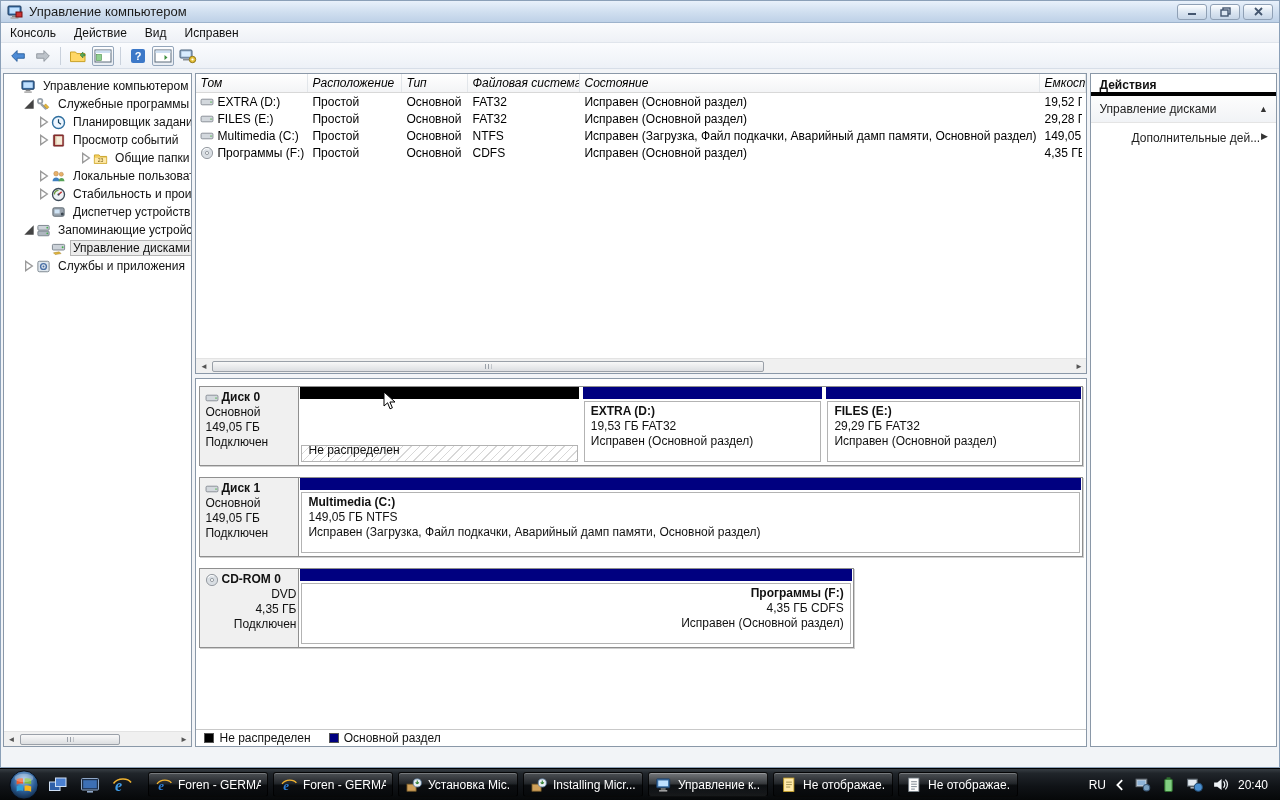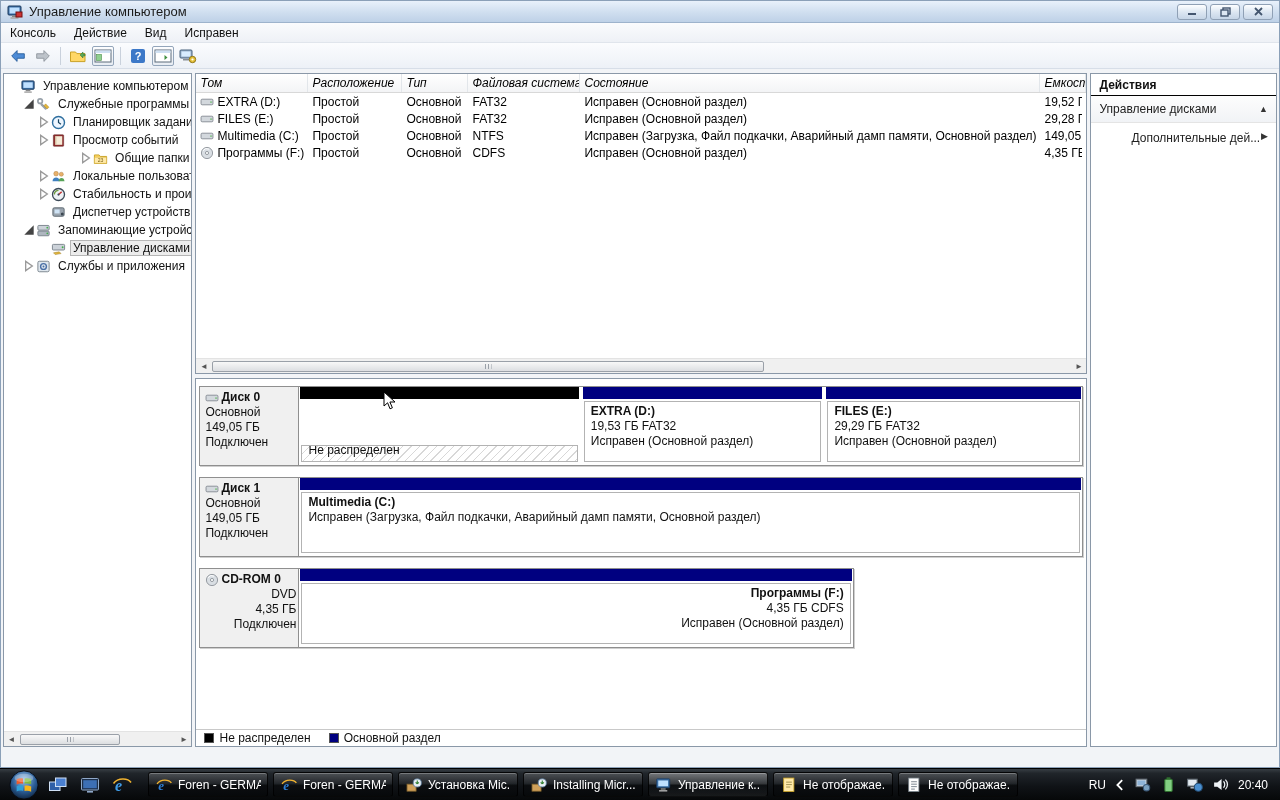--- a/index.html
+++ b/index.html
@@ -76,21 +76,21 @@
     font-size:12px;line-height:15px;color:#111;overflow:hidden;white-space:nowrap;}
   .pbody .ptitle{font-weight:bold;}
   .pbody.hatch{background:repeating-linear-gradient(135deg,#ffffff 0 5px,#d8d8d8 5px 6px);
     display:flex;flex-direction:column;justify-content:flex-end;padding-bottom:3px;}
   .legendbar{position:absolute;left:0;right:0;bottom:0;height:17px;background:#fff;border-top:1px solid #c9c9c9;
     display:flex;align-items:center;gap:18px;padding:0 8px;font-size:12px;color:#111;}
   .lentry{display:flex;align-items:center;gap:5px;}
   .swatch{width:10px;height:10px;border:1px solid #555;flex:none;}
 
   
-  .act-title{font-size:12px;font-weight:bold;color:#111;padding:4px 8px;height:22px;border-bottom:1px solid #000000;}
+  .act-title{font-size:12px;font-weight:bold;color:#111;padding:4px 8px;height:22px;border-bottom:4px solid #000000;}
   .act-group{display:flex;align-items:center;font-size:12px;color:#222;padding:6px 8px;
     background:linear-gradient(#fdfdfd,#f1f3f6);border-bottom:1px solid #e4e4e4;}
   .act-sub{display:flex;font-size:12px;color:#222;padding:8px 8px 8px 40px;}
   .act-caret{margin-left:auto;font-size:9px;color:#333;}
 
   
   .cursor{position:absolute;left:383px;top:391px;z-index:60;width:14px;height:20px;}
 
   
   .taskbar{position:absolute;left:0;right:0;bottom:0;height:32px;display:flex;align-items:center;
@@ -555,20 +555,21 @@
                 </div>
                 <div>Основной</div>
                 <div>149,05 ГБ</div>
                 <div>Подключен</div>
               </div>
               <div class="dparts">
                 <div class="part" style="width: 100%;">
                   <div class="band primary"></div>
                   <div class="pbody">
                     <div class="ptitle">Multimedia  (C:)</div>
+                    <div>149,05 ГБ NTFS</div>
                     <div>Исправен (Загрузка, Файл подкачки, Аварийный дамп памяти, Основной раздел)</div>
                   </div>
                 </div>
               </div>
             </div>
             <div class="diskrow" style="width: 74%; text-align: right;">
               <div class="dlabel">
                 <div class="dname">
                   <span style="display: flex; width: 14px;">
                     <svg viewBox="0 0 16 16">

